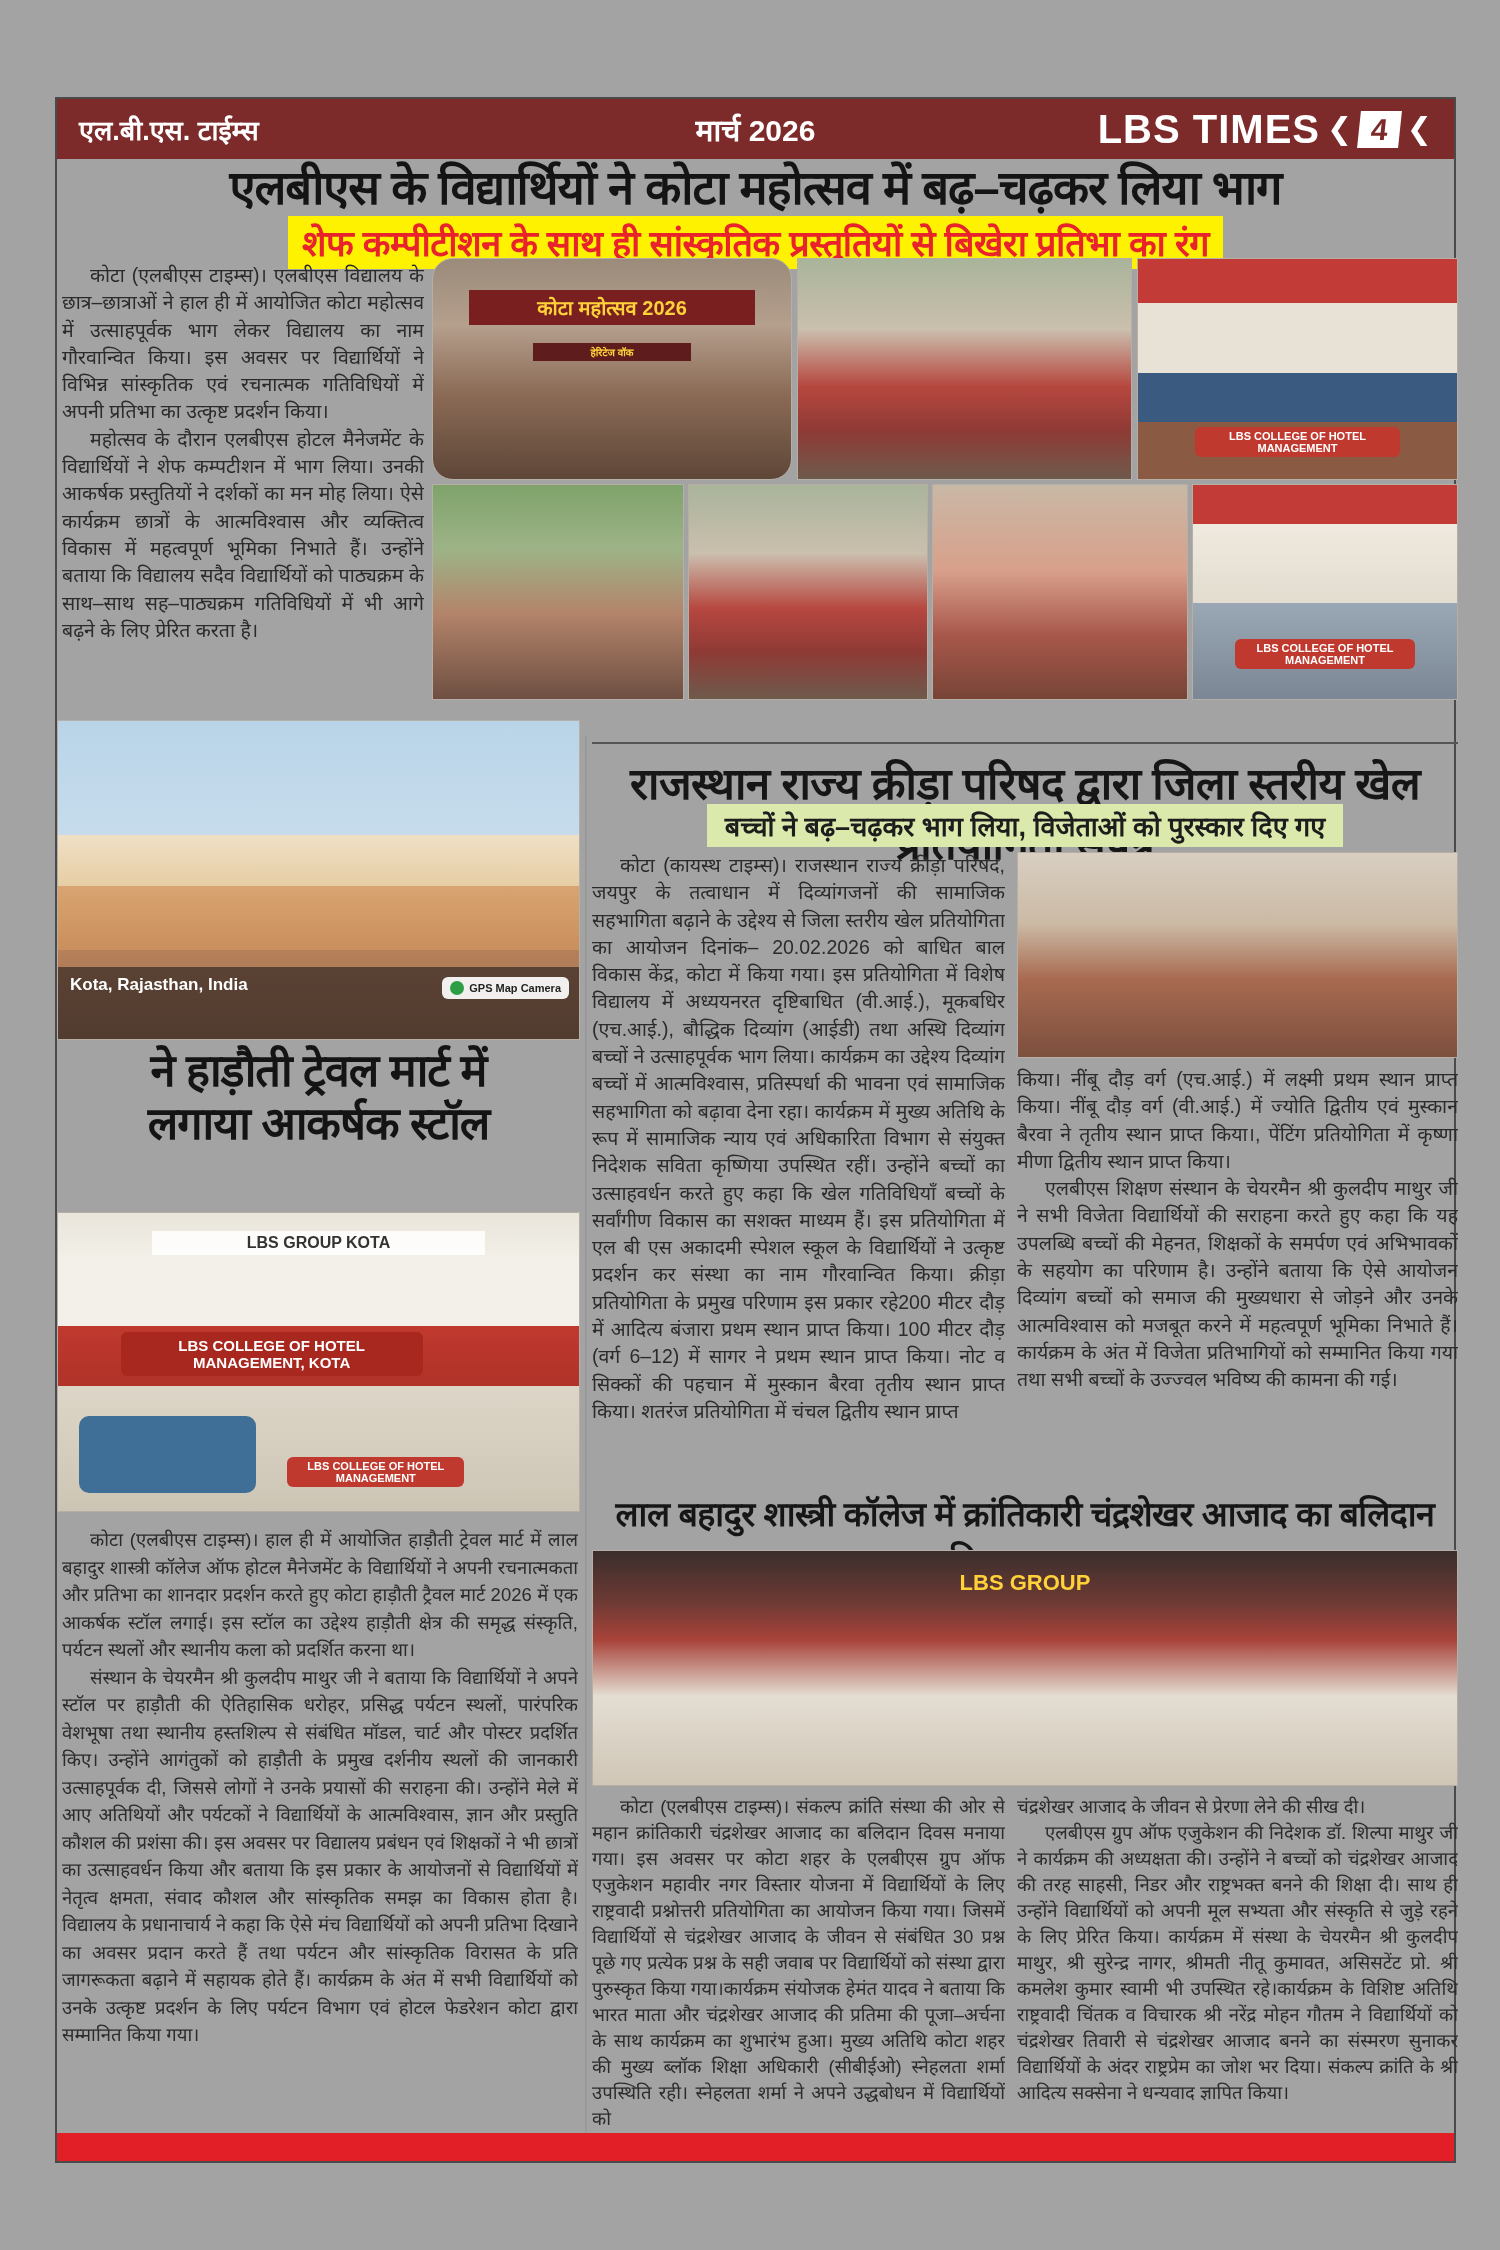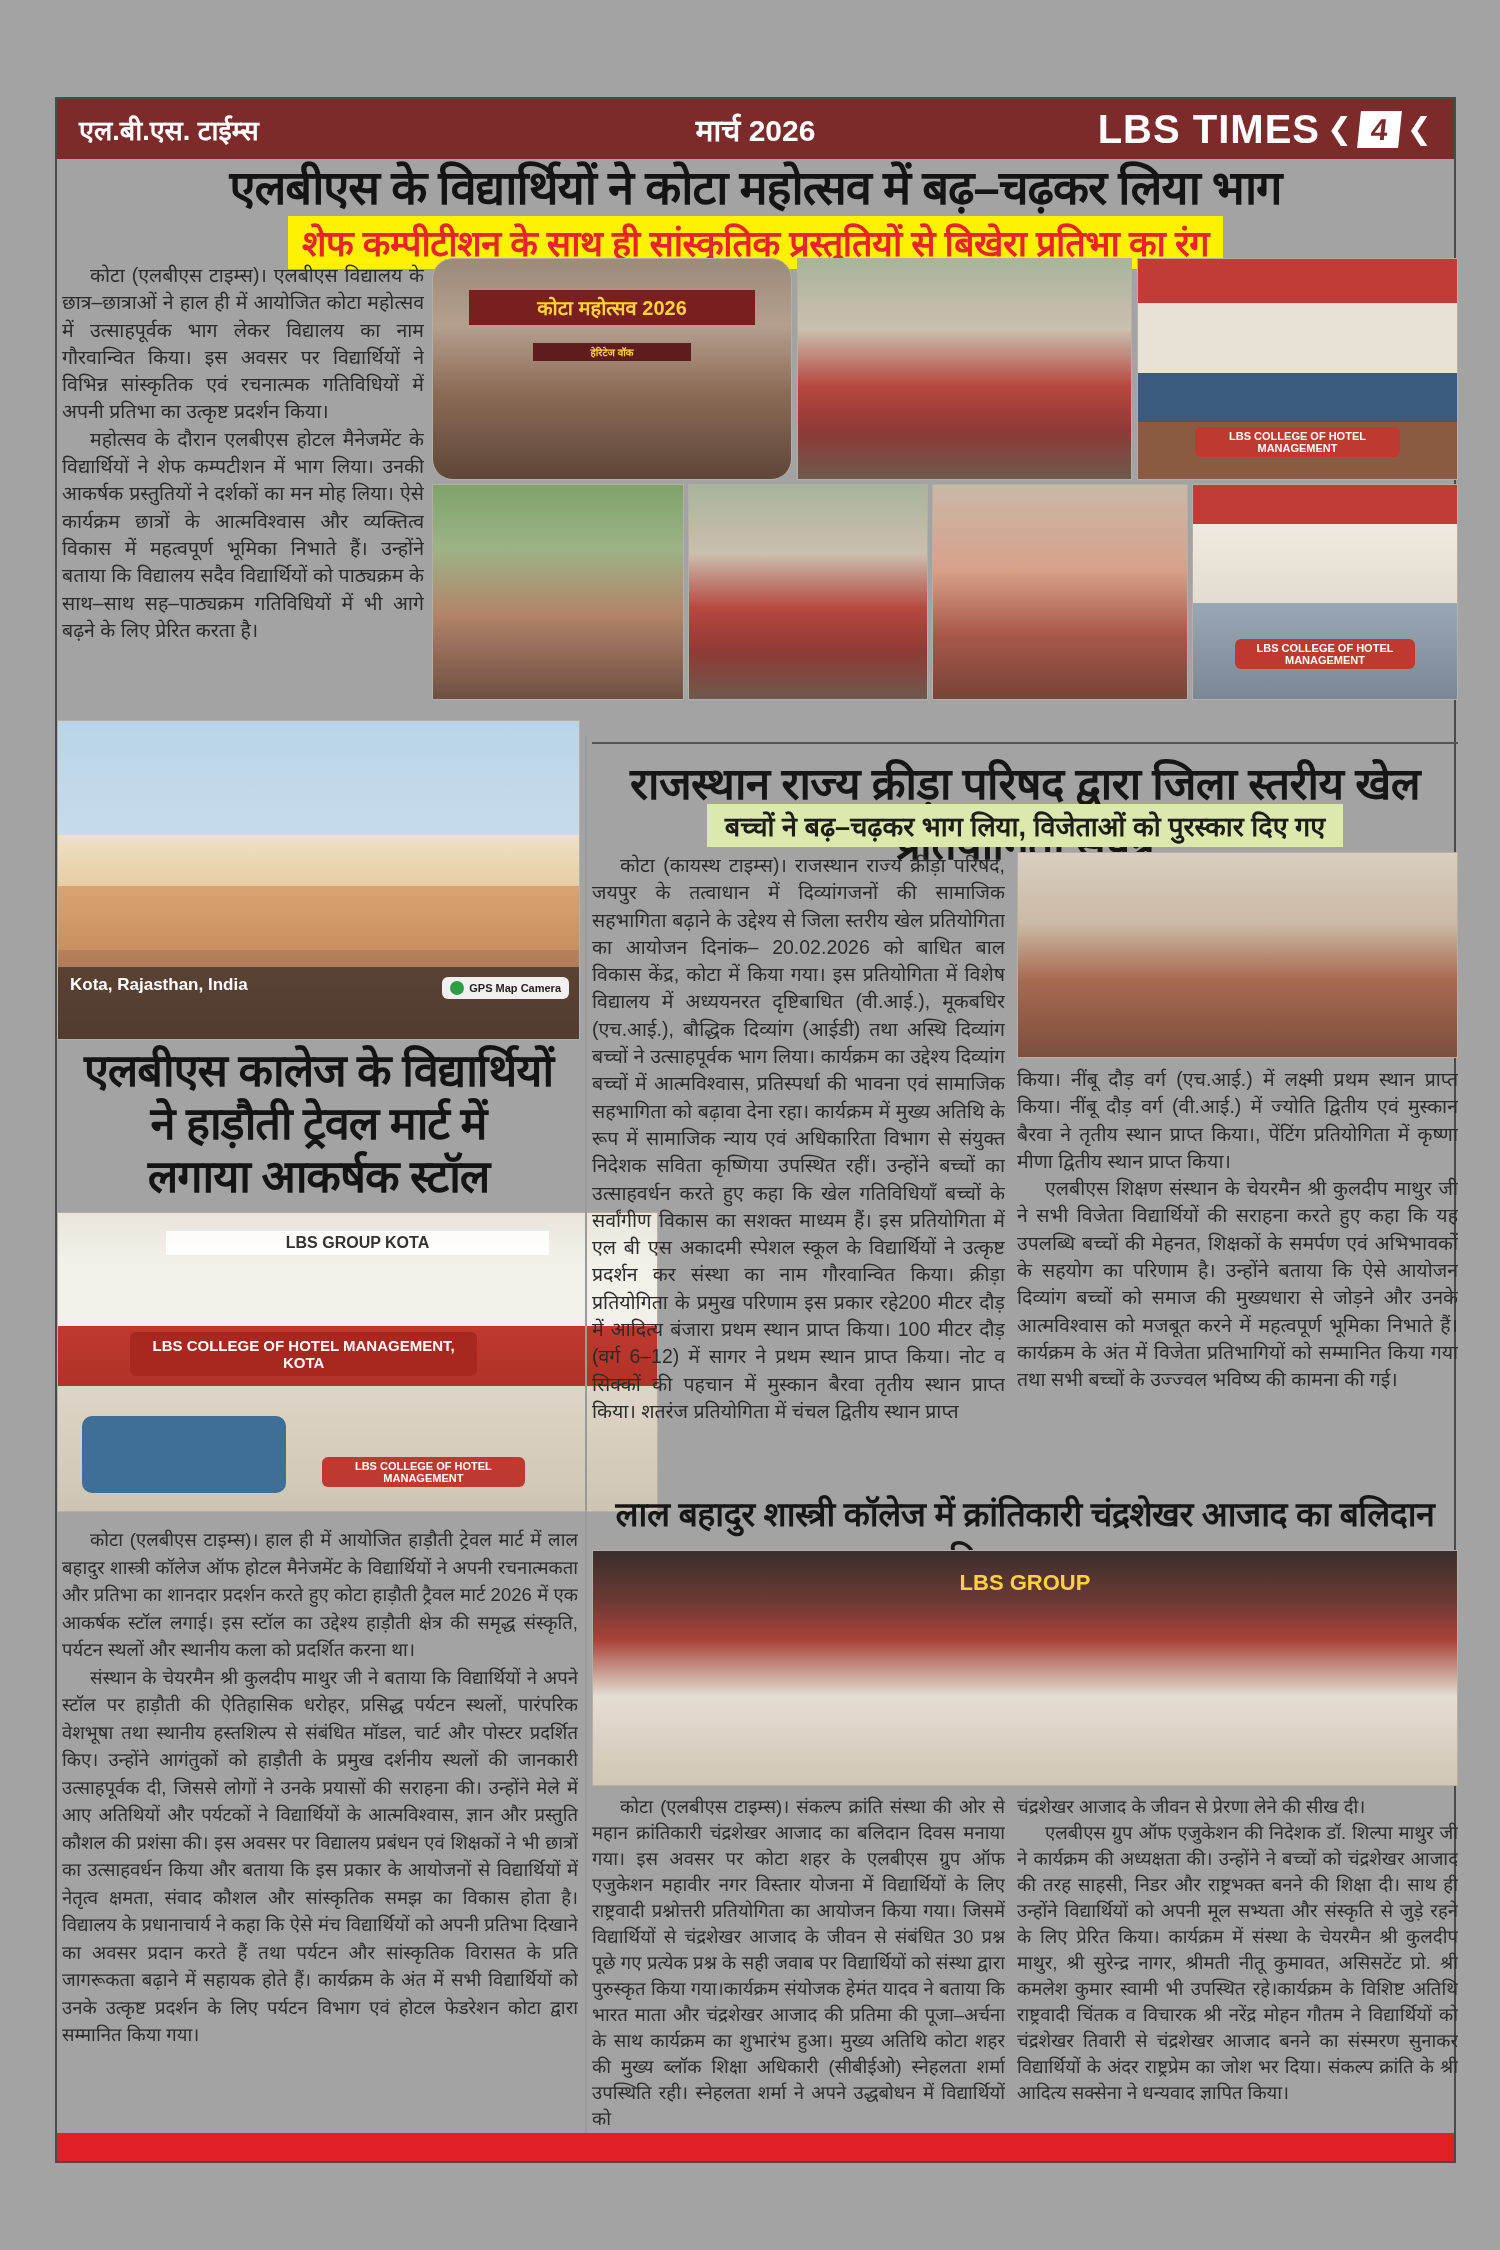--- a/index.html
+++ b/index.html
@@ -116,26 +116,25 @@
     <div class="capstrip">
       <div class="caploc">Kota, Rajasthan, India</div>
       <div class="gpsbadge">
         <span class="gpsdot"></span>
         <span>GPS Map Camera</span>
       </div>
     </div>
   </div>
 
   <div class="abs headline3">
-    <div>एलबीएस कालेज के विद्यार्थियों</div>
     <div>ने हाड़ौती ट्रेवल मार्ट में</div>
     <div>लगाया आकर्षक स्टॉल</div>
   </div>
 
-  <div class="abs ph ph-stall" style="left:57px;top:1212px;width:601px;height:300px;">
+  <div class="abs ph ph-stall" style="left:57px;top:1212px;width:523px;height:300px;">
     <div class="groupstrip">LBS GROUP KOTA</div>
     <div class="whitesign" style="top:40%;left:12%;right:30%;font-size:15px;padding:5px 2px;background:#a8271f;">LBS COLLEGE OF HOTEL MANAGEMENT, KOTA</div>
     <div class="sofa"></div>
     <div class="whitesign" style="bottom:8%;left:44%;right:22%;font-size:11px;padding:3px 2px;">LBS COLLEGE OF HOTEL MANAGEMENT</div>
   </div>
 
   <div class="abs coltext travel" style="left:62px;top:1526px;width:516px;height:606px;">
     <p>कोटा (एलबीएस टाइम्स)। हाल ही में आयोजित हाड़ौती ट्रेवल मार्ट में लाल बहादुर शास्त्री कॉलेज ऑफ होटल मैनेजमेंट के विद्यार्थियों ने अपनी रचनात्मकता और प्रतिभा का शानदार प्रदर्शन करते हुए कोटा हाड़ौती ट्रैवल मार्ट 2026 में एक आकर्षक स्टॉल लगाई। इस स्टॉल का उद्देश्य हाड़ौती क्षेत्र की समृद्ध संस्कृति, पर्यटन स्थलों और स्थानीय कला को प्रदर्शित करना था।</p>
     <p>संस्थान के चेयरमैन श्री कुलदीप माथुर जी ने बताया कि विद्यार्थियों ने अपने स्टॉल पर हाड़ौती की ऐतिहासिक धरोहर, प्रसिद्ध पर्यटन स्थलों, पारंपरिक वेशभूषा तथा स्थानीय हस्तशिल्प से संबंधित मॉडल, चार्ट और पोस्टर प्रदर्शित किए। उन्होंने आगंतुकों को हाड़ौती के प्रमुख दर्शनीय स्थलों की जानकारी उत्साहपूर्वक दी, जिससे लोगों ने उनके प्रयासों की सराहना की। उन्होंने मेले में आए अतिथियों और पर्यटकों ने विद्यार्थियों के आत्मविश्वास, ज्ञान और प्रस्तुति कौशल की प्रशंसा की। इस अवसर पर विद्यालय प्रबंधन एवं शिक्षकों ने भी छात्रों का उत्साहवर्धन किया और बताया कि इस प्रकार के आयोजनों से विद्यार्थियों में नेतृत्व क्षमता, संवाद कौशल और सांस्कृतिक समझ का विकास होता है। विद्यालय के प्रधानाचार्य ने कहा कि ऐसे मंच विद्यार्थियों को अपनी प्रतिभा दिखाने का अवसर प्रदान करते हैं तथा पर्यटन और सांस्कृतिक विरासत के प्रति जागरूकता बढ़ाने में सहायक होते हैं। कार्यक्रम के अंत में सभी विद्यार्थियों को उनके उत्कृष्ट प्रदर्शन के लिए पर्यटन विभाग एवं होटल फेडरेशन कोटा द्वारा सम्मानित किया गया।</p>
   </div>

